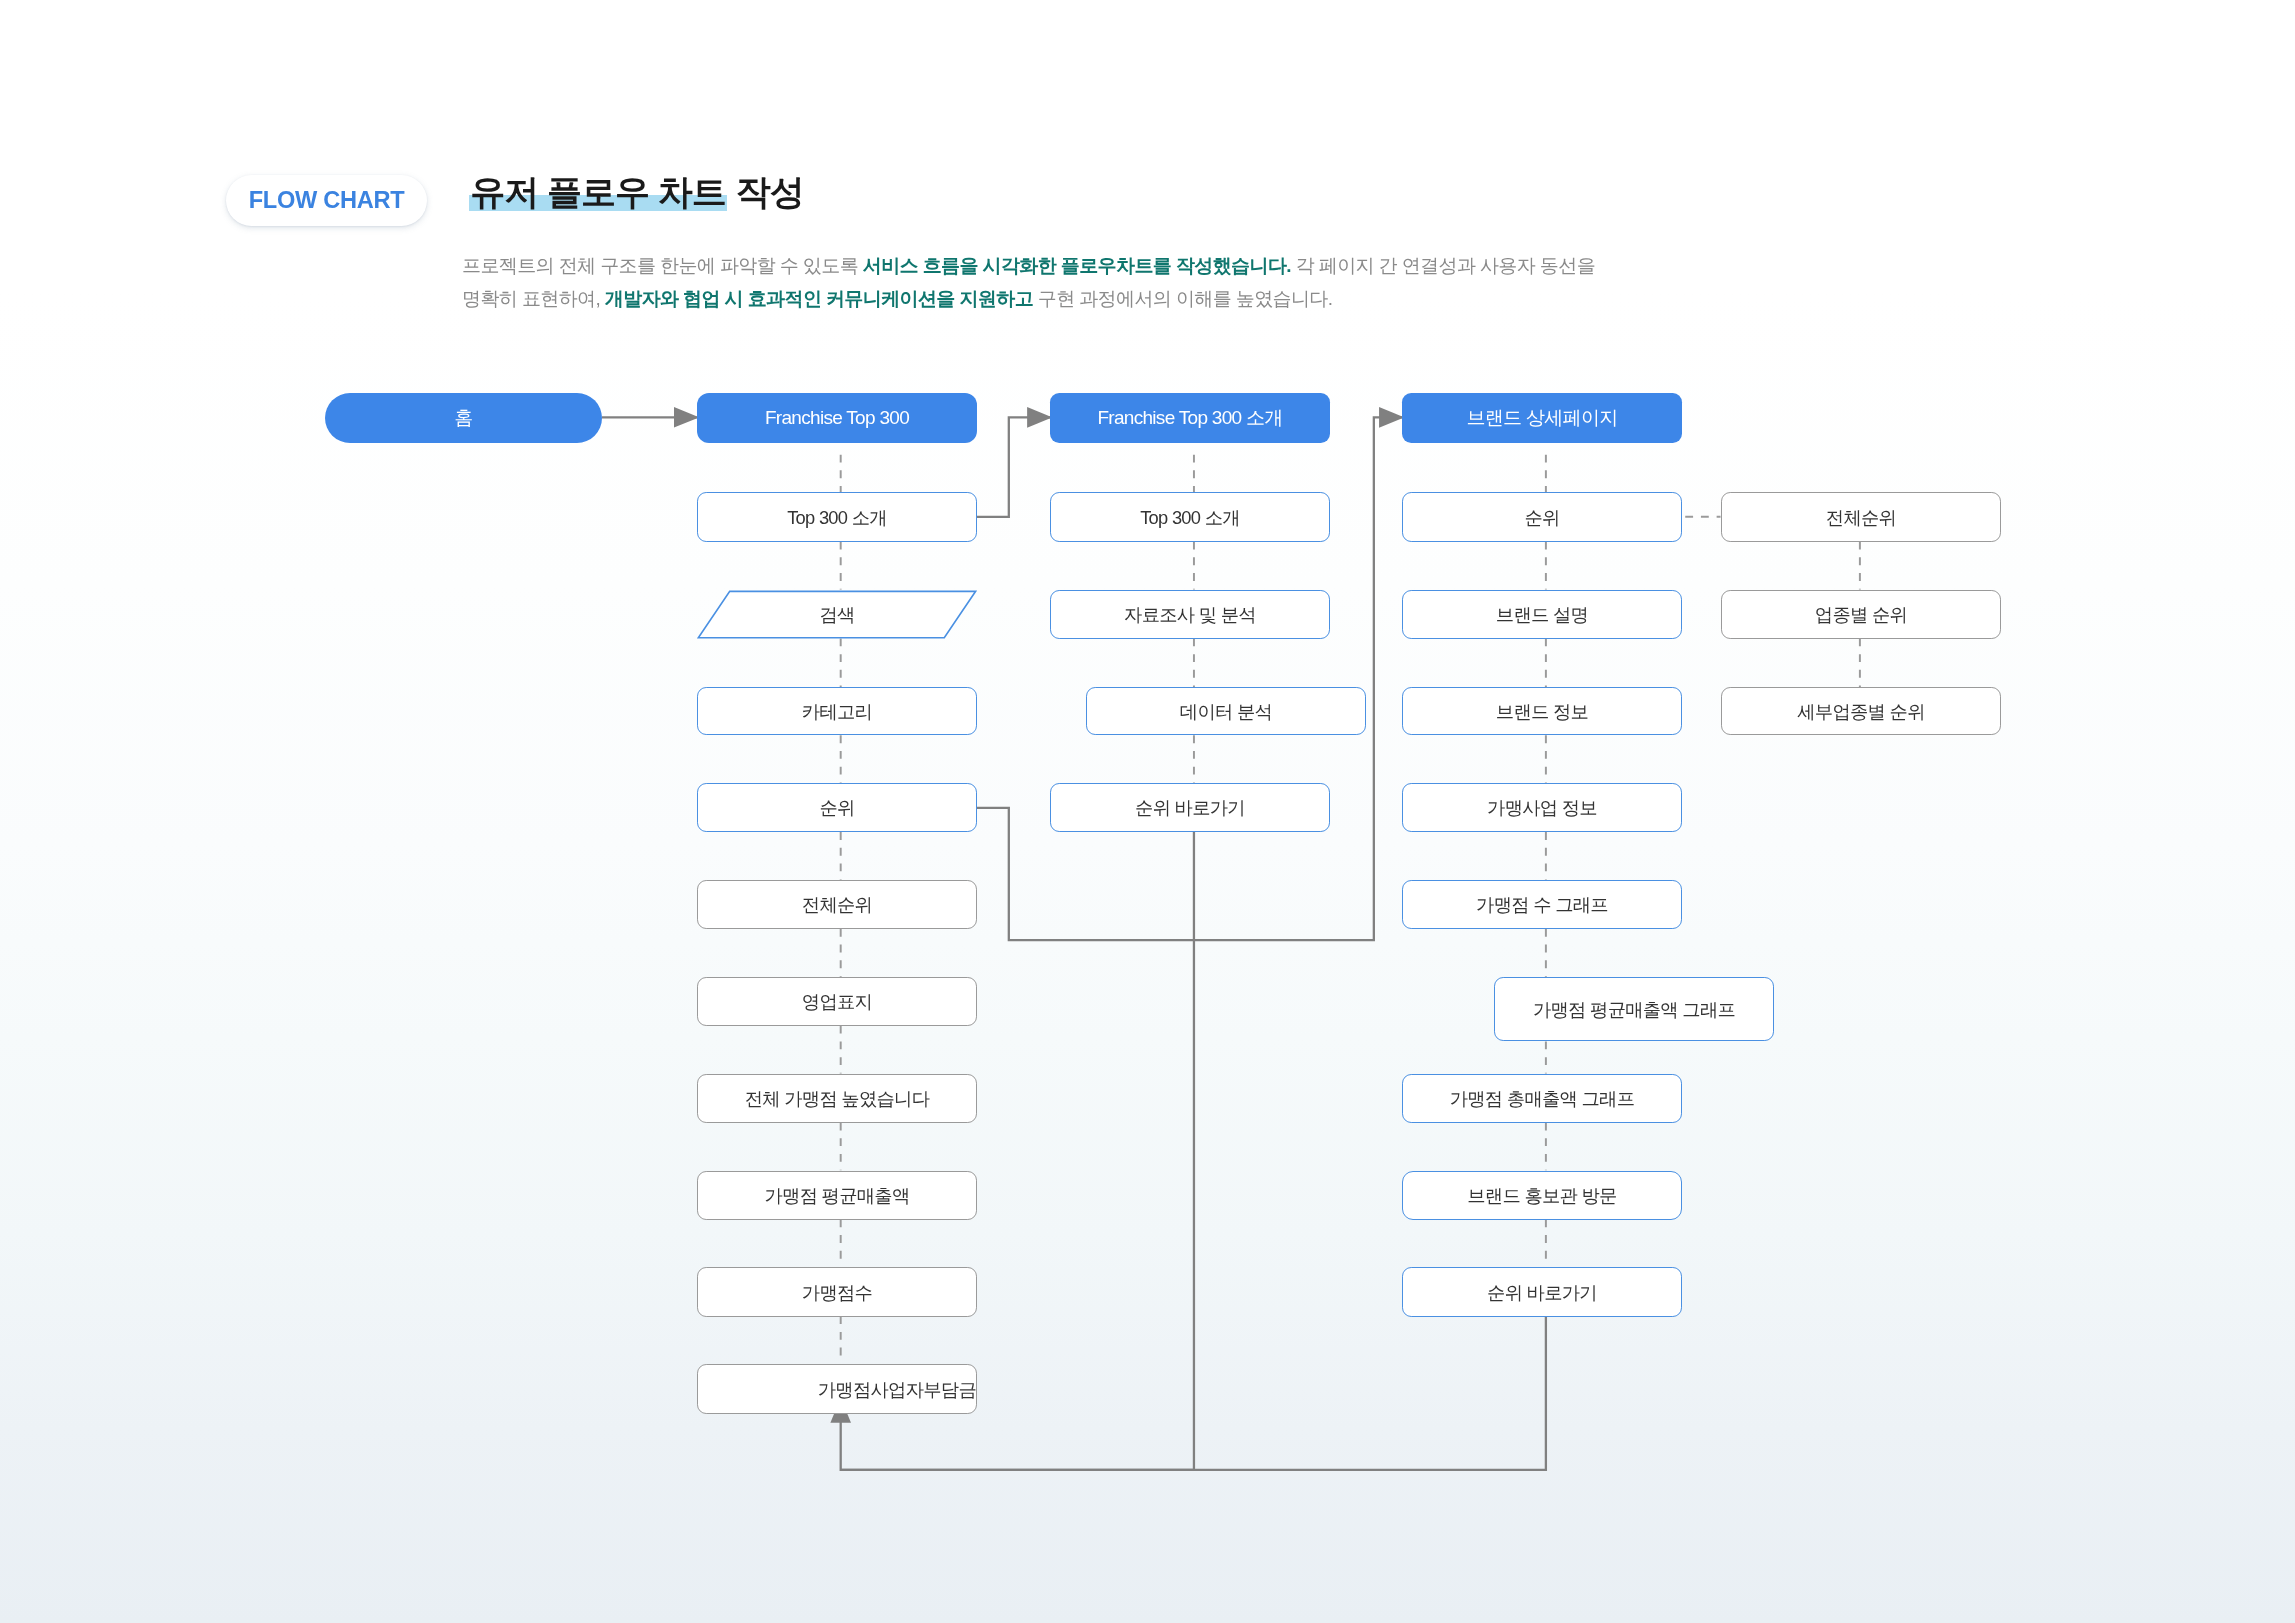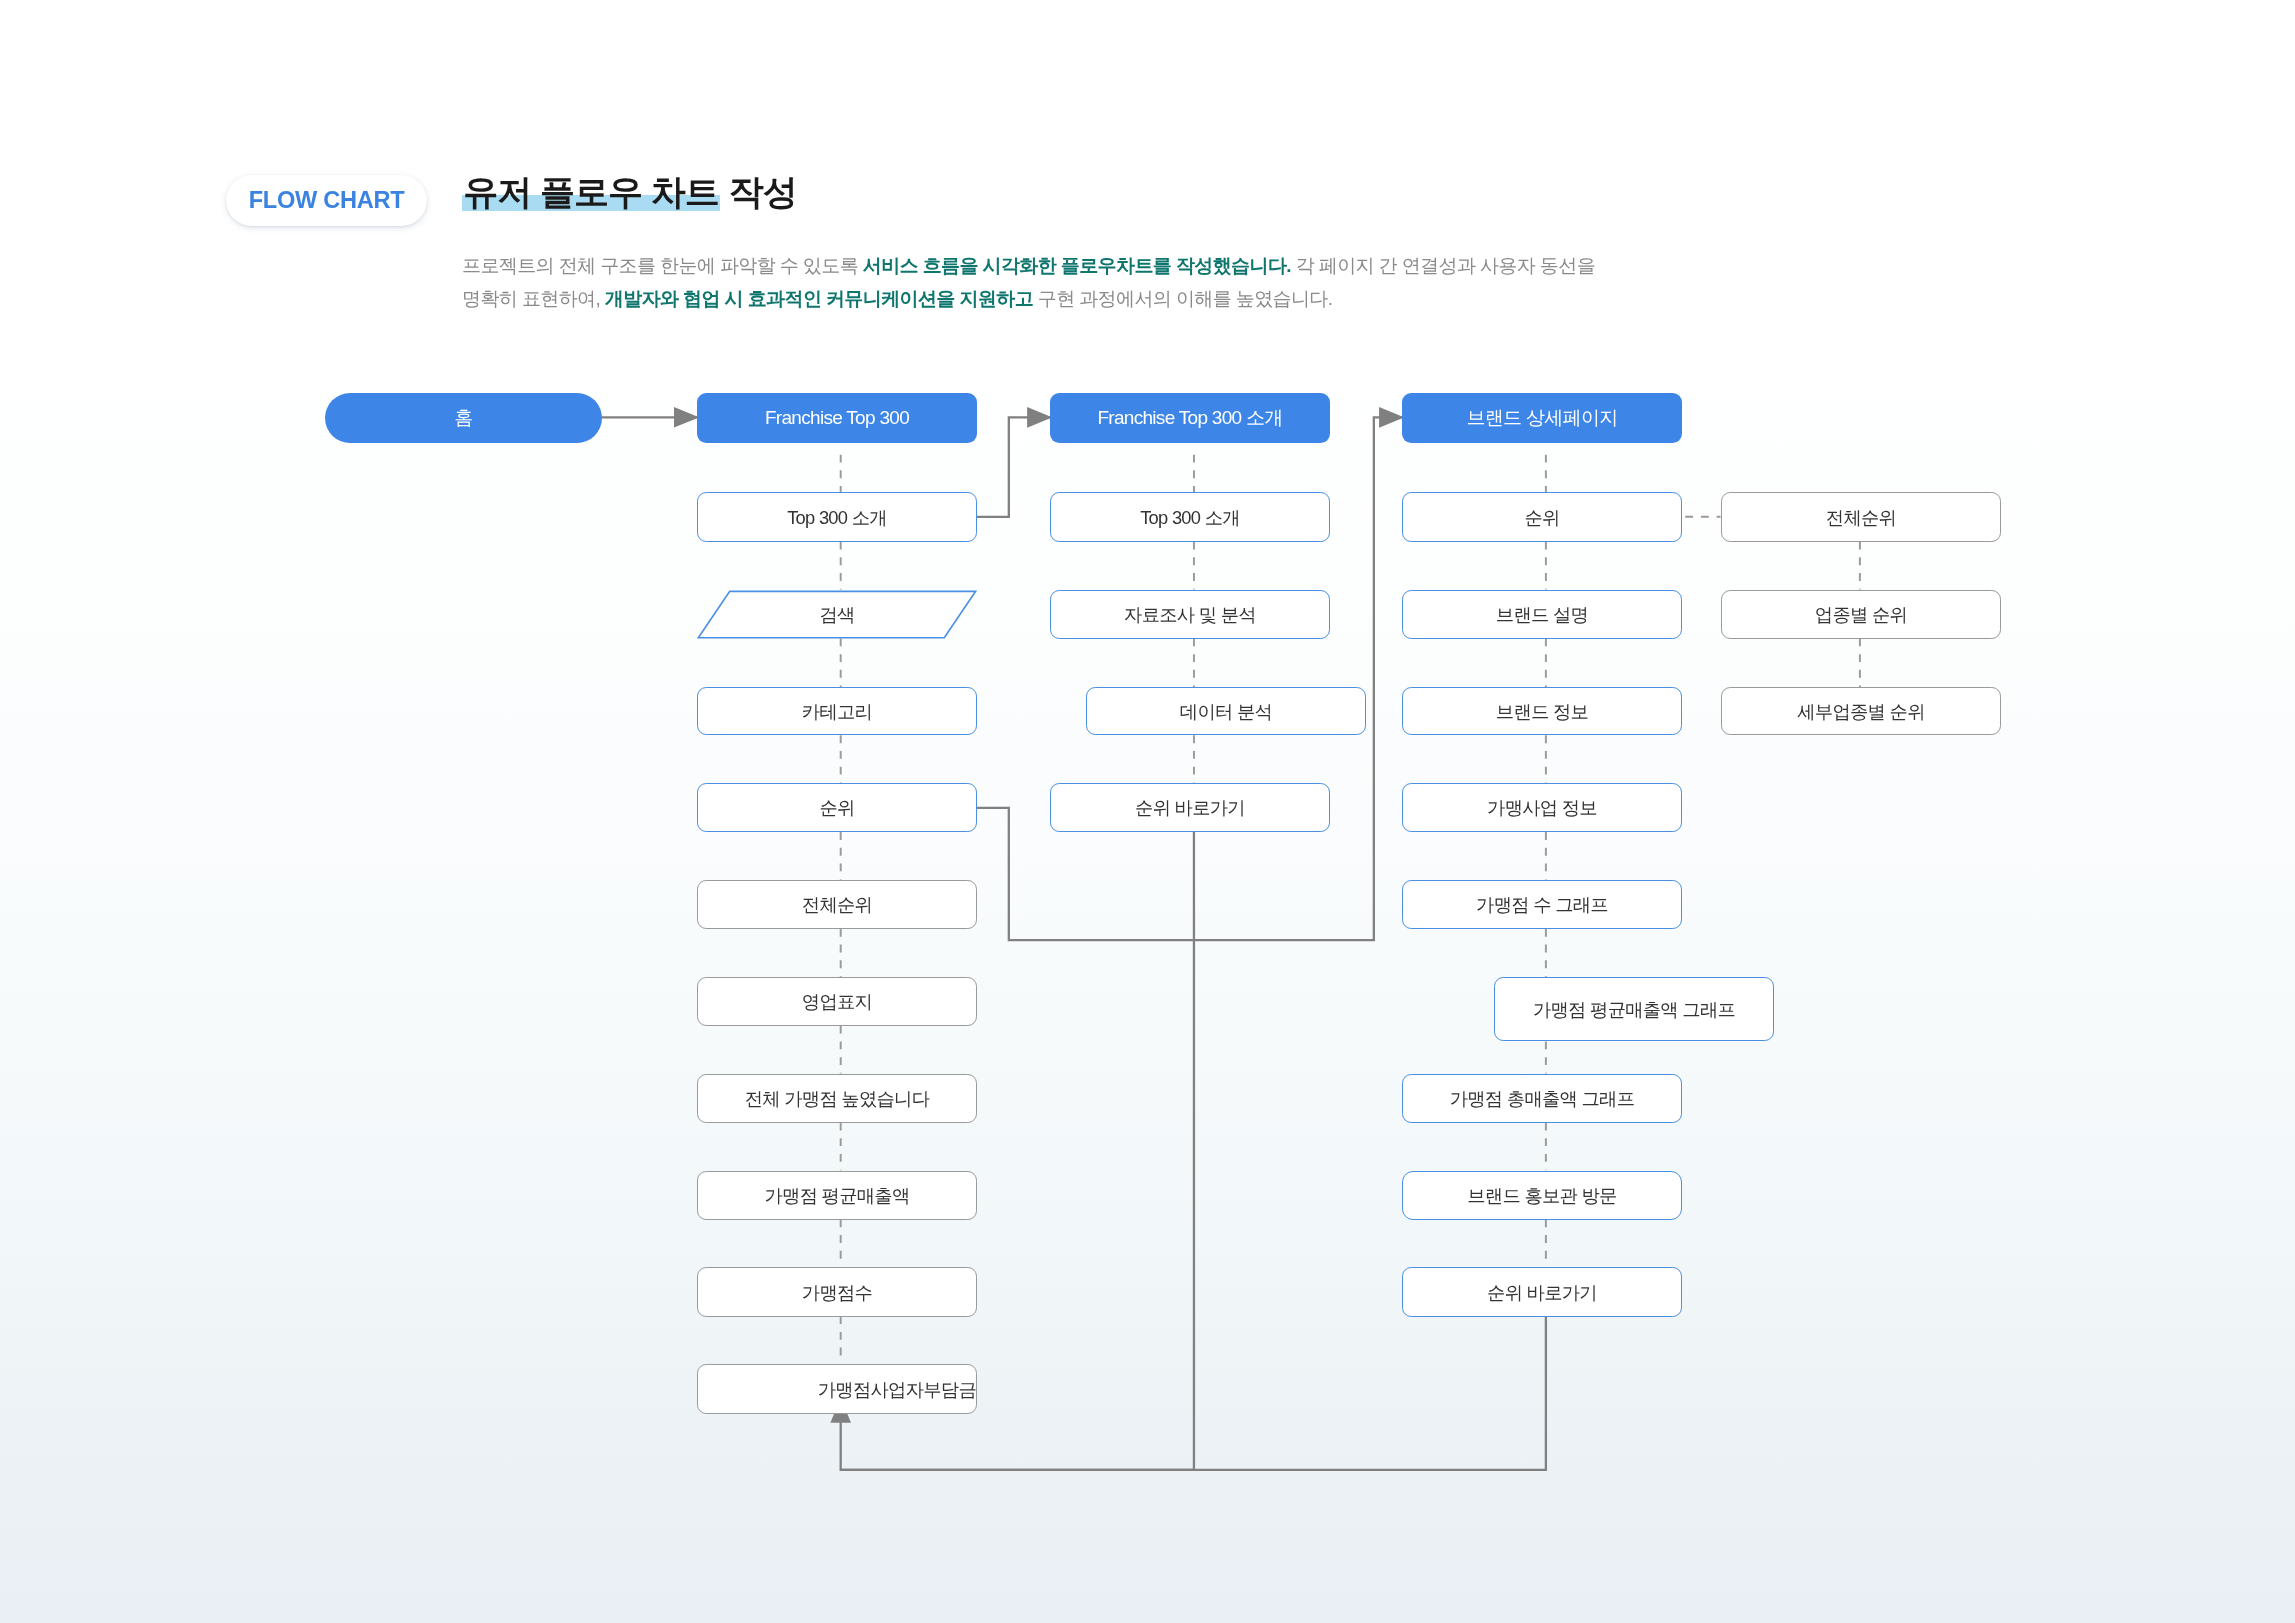--- a/index.html
+++ b/index.html
@@ -27,20 +27,21 @@
     letter-spacing: -0.3px; white-space: nowrap;
   }
   .page-title {
     position: absolute; left: 462px; top: 171px;
     font-size: 35px; font-weight: bold; color: #1a1a1a;
     letter-spacing: -1px; white-space: nowrap; line-height: 1.18;
   }
   .hl {
     background: linear-gradient(to top, #a9dcf2 0%, #a9dcf2 42%, transparent 42%);
     padding: 0 1.3px;
+    margin-left: 7px;
   }
   .desc {
     position: absolute; left: 462px; top: 250px;
     width: 1505px; font-size: 19px; color: #8a8a8a;
     line-height: 1.72; letter-spacing: -0.6px;
   }
   .desc b { color: #0f766e; font-weight: bold; }
 
   
   #flow { position: absolute; left: 0; top: 0; width: 2295px; height: 1623px; }
@@ -137,21 +138,21 @@
       <path class="dashlink" d="M 2843 976 L 2843 1050"></path>
 
       <path class="solidlink" d="M 1825 1272 L 1825 2247 L 1285 2247 L 1285 2140" marker-end="url(#arr)"></path>
       <path class="solidlink" d="M 2363 2012 L 2363 2247 L 1285 2247"></path>
     </svg>
 
     <div class="node head pill" style="left:325px; top:393px; width:277px; height:50px;">
       <span>홈</span>
     </div>
 
-    <div class="node head" style="left:697px; top:393px; width:280px; height:50px;">
+    <div class="node head" style="left:697px; top:393px; width:280px; height:50px;border-radius:12px;">
       <span>Franchise Top 300</span>
     </div>
 
     <div class="node blue" style="left:697px; top:492px; width:280px; height:50px;">
       <span>Top 300 소개</span>
       </div>
 
     <div class="node para" style="left:697px; top:590px; width:280px; height:49px;">
       <svg class="para-svg" viewBox="0 0 428 75" preserveAspectRatio="none">
         <polygon points="50,2 426,2 378,73 2,73" fill="#ffffff" stroke="#4a90e2" stroke-width="2.5"></polygon>

